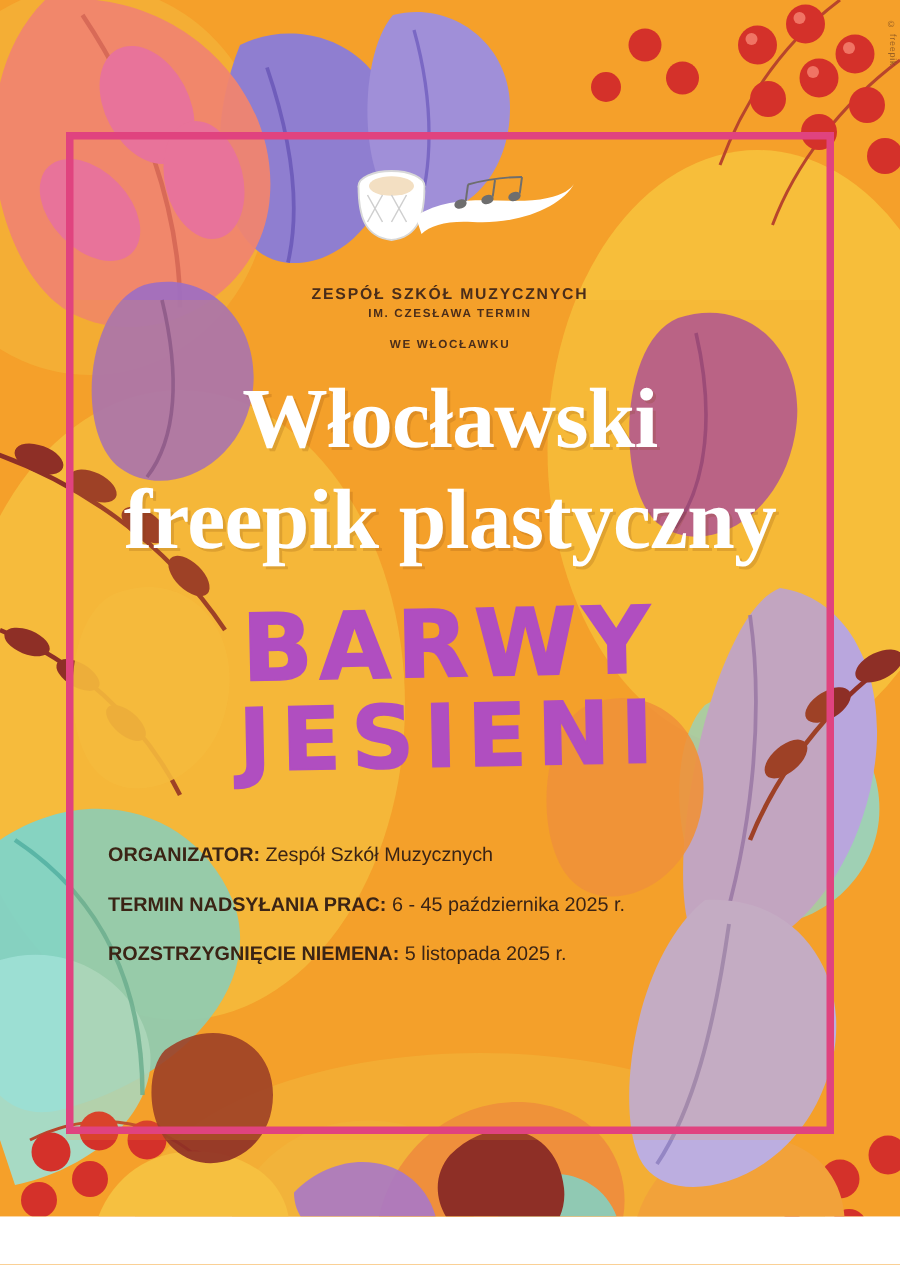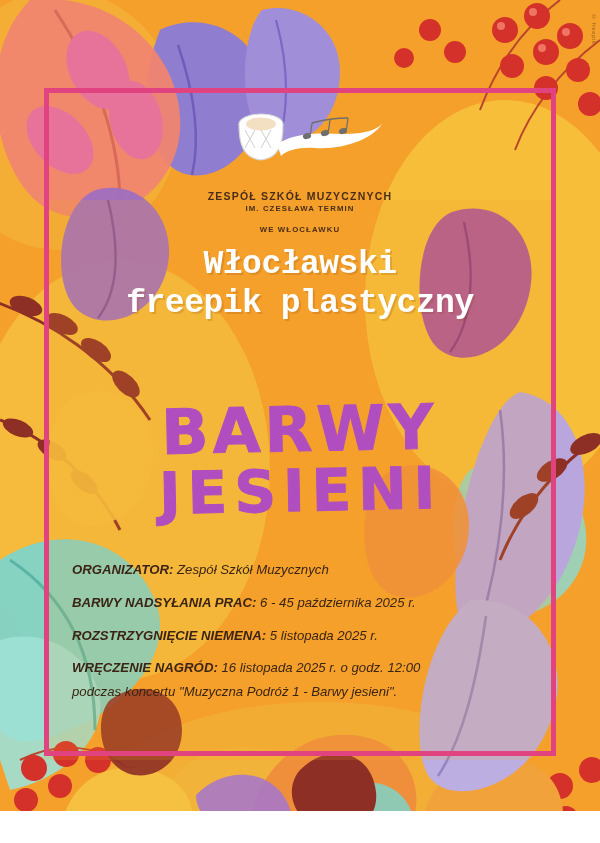--- a/index.html
+++ b/index.html
@@ -77,23 +77,23 @@
   }
 
   
   .headline {
     position: absolute;
     left: 0;
     top: 246px;
     width: 600px;
     text-align: center;
     color: #ffffff;
-    font-family: Liberation Mono, monospace;
-    font-weight: bold;
-    font-size: 33px;
+    font-family: Liberation Serif, serif;
+    font-weight: bold;
+    font-size: 57px;
     line-height: 1.18;
     letter-spacing: -0.5px;
     text-shadow: 2px 2px 0 rgba(120,60,10,0.18);
   }
   .headline .l1 { display: block; }
   .headline .l2 { display: block; }
 
   
   .big-title {
     position: absolute;
@@ -115,21 +115,20 @@
 
   
   .info {
     position: absolute;
     left: 72px;
     top: 560px;
     width: 470px;
     color: #3b2415;
     font-size: 13.2px;
     line-height: 1.5;
-    font-style: italic;
   }
   .info-row { margin-bottom: 13px; }
   .info-row:last-child { margin-bottom: 0; }
   .info b { font-weight: bold; }
   .info .indent { display: block; padding-left: 78px; }
   .info .tight { margin-bottom: 4px; }
 
   
   .credit {
     position: absolute;
@@ -327,34 +326,27 @@
   <div class="info">
 
     <div class="info-row">
       <div class="tight">
         <b>ORGANIZATOR:</b>
         <span>Zespół Szkół Muzycznych</span>
       </div>
     </div>
 
     <div class="info-row">
-      <b>BARWY NADSYŁANIA PRAC:</b>
+      <b>TERMIN NADSYŁANIA PRAC:</b>
       <span>6 - 45 października 2025 r.</span>
     </div>
 
     <div class="info-row">
       <b>ROZSTRZYGNIĘCIE NIEMENA:</b>
       <span>5 listopada 2025 r.</span>
     </div>
 
-    <div class="info-row">
-      <div class="tight">
-        <b>WRĘCZENIE NAGRÓD:</b>
-        <span>16 listopada 2025 r. o godz. 12:00</span>
-      </div>
-      <span>podczas koncertu "Muzyczna Podróż 1 - Barwy jesieni".</span>
-    </div>
 
   </div>
 
   <div class="credit">© freepik</div>
 
 </div>
 
 </body></html>

